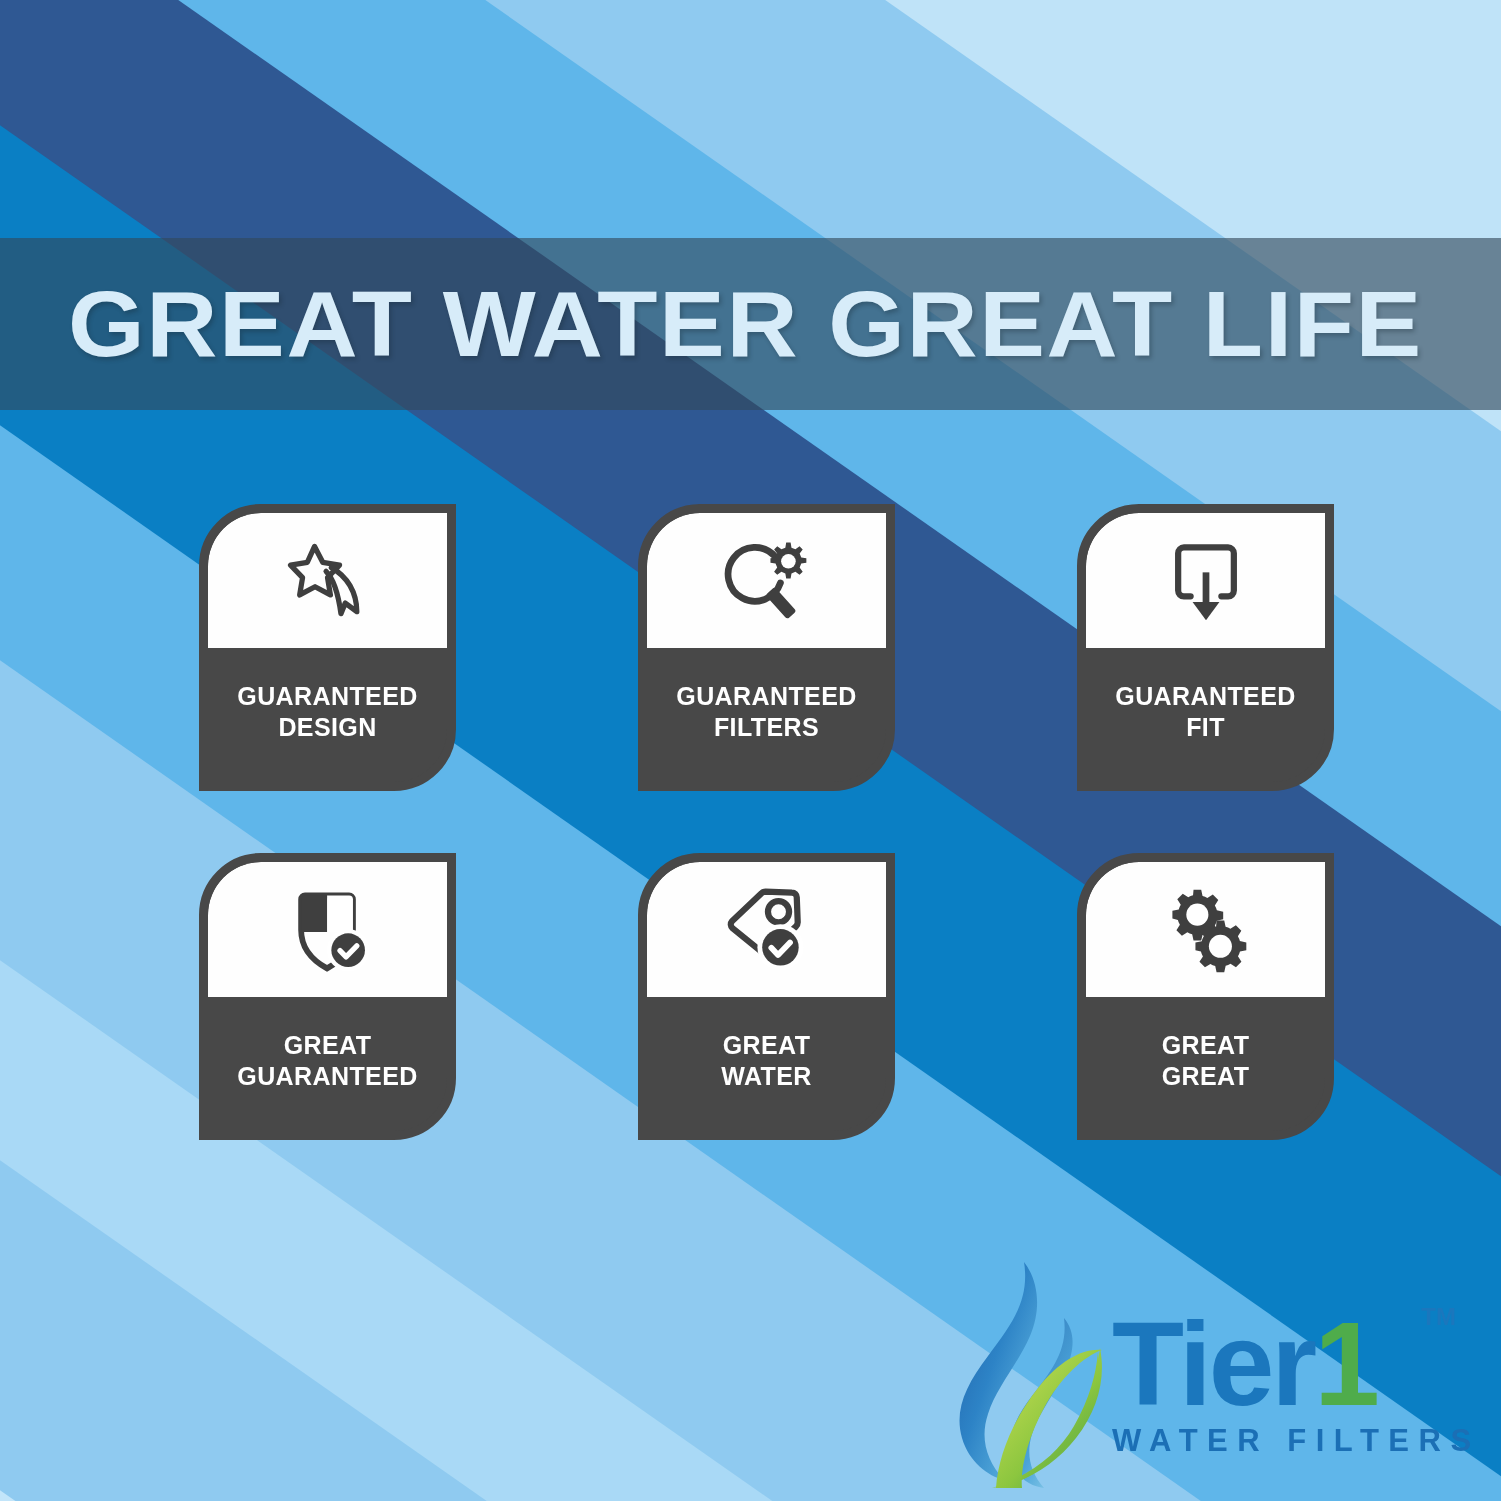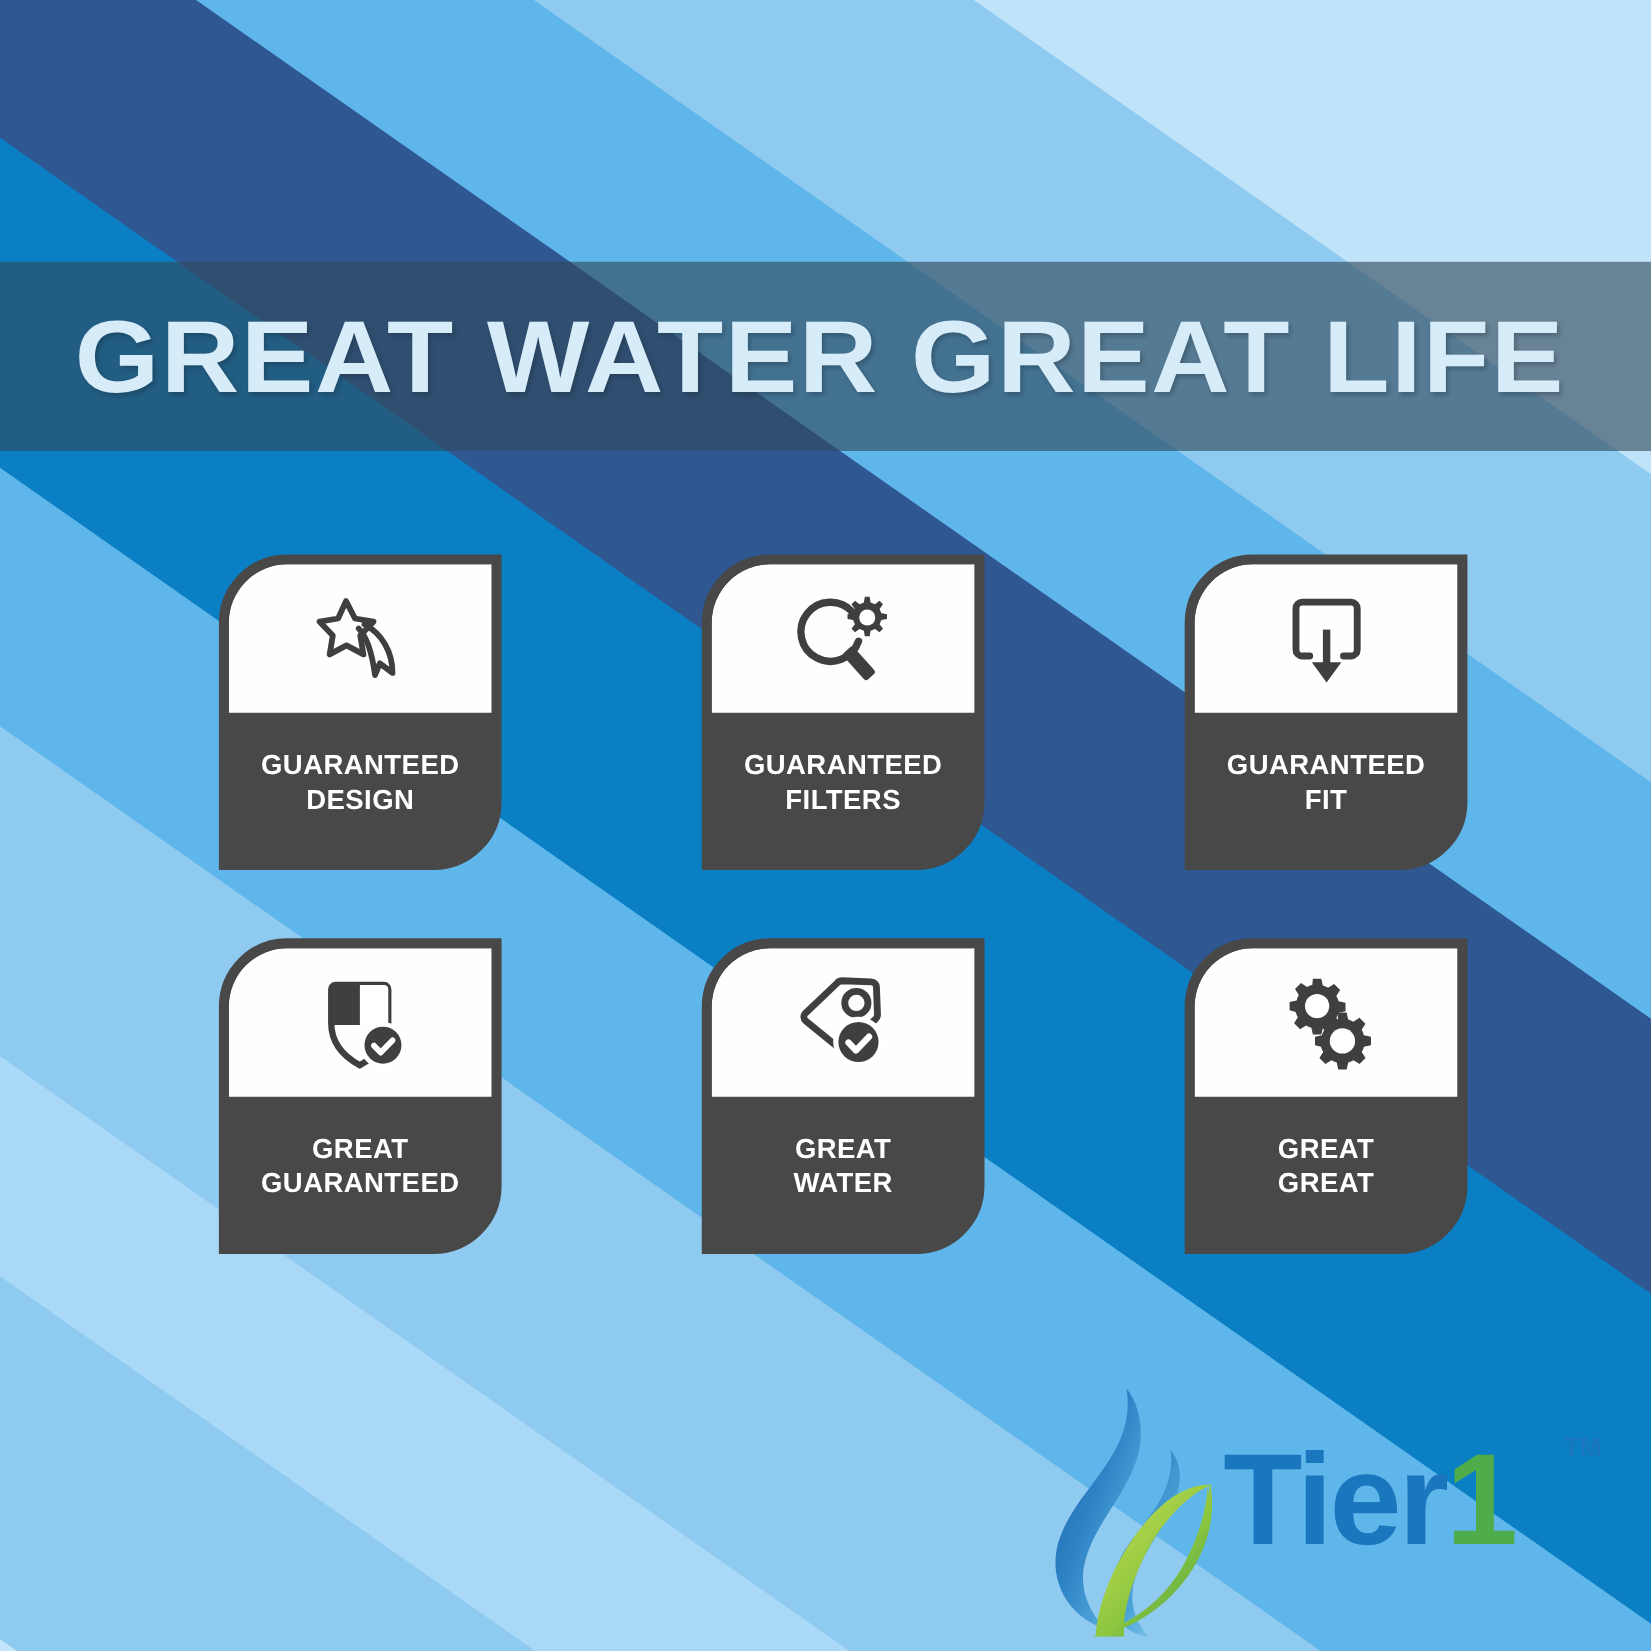--- a/index.html
+++ b/index.html
@@ -316,17 +316,18 @@
       <path d="M148 88 C154 118 146 150 124 178 C104 204 74 222 44 228 C72 220 100 202 118 176 C136 150 144 118 148 88 Z" fill="url(#gGreen)"></path>
       <path d="M146 92 C150 126 136 160 112 188 C90 213 62 226 40 228 C78 216 106 194 122 166 C138 138 144 114 146 92 Z" fill="url(#gGreen)"></path>
       <path d="M150 90 C132 96 108 118 92 148 C76 178 68 208 70 228 L44 228 C46 196 62 158 86 128 C108 100 132 88 150 90 Z" fill="url(#gGreen)"></path>
     </svg>
 
     <div class="logo-type">
       <div class="logo-word">
         <span>Tier</span><span class="one">1</span>
         <span class="logo-tm">TM</span>
       </div>
+      <div class="logo-sub">WATER FILTERS</div>
     </div>
 
   </div>
 
 </div>
 
 </body></html>

